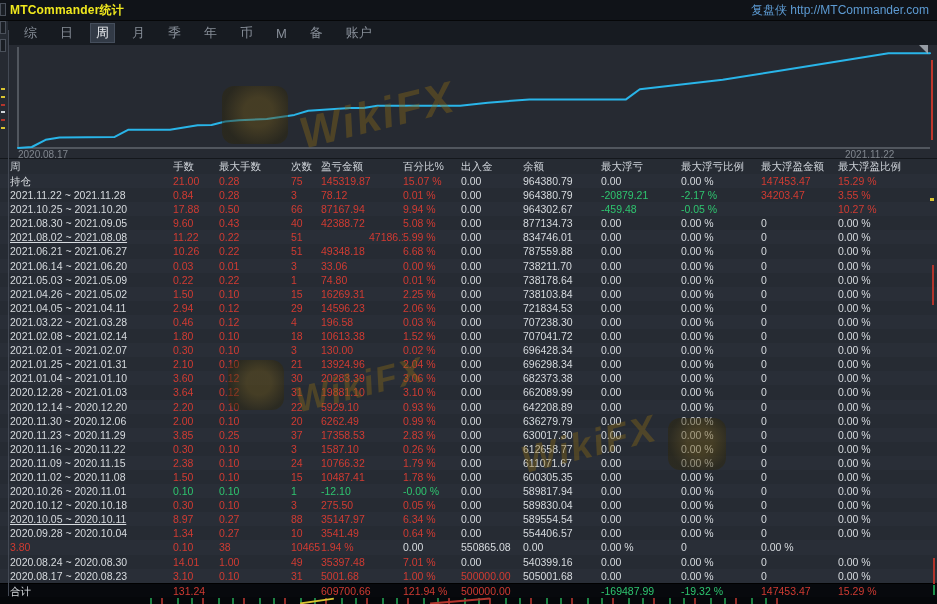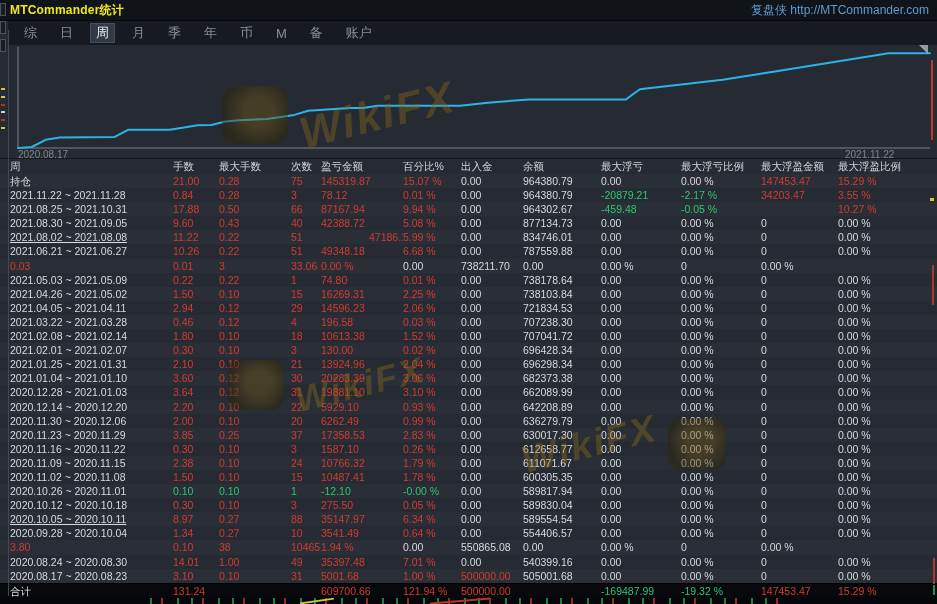--- a/index.html
+++ b/index.html
@@ -124,21 +124,21 @@
           <div class="td" style="color: rgb(209, 59, 50);">78.12</div>
           <div class="td" style="color: rgb(209, 59, 50);">0.01 %</div>
           <div class="td" style="color: rgb(214, 218, 222);">0.00</div>
           <div class="td" style="color: rgb(214, 218, 222);">964380.79</div>
           <div class="td" style="color: rgb(46, 197, 111);">-20879.21</div>
           <div class="td" style="color: rgb(46, 197, 111);">-2.17 %</div>
           <div class="td" style="color: rgb(209, 59, 50);">34203.47</div>
           <div class="td" style="color: rgb(209, 59, 50);">3.55 %</div>
         </div>
         <div class="tr">
-          <div class="td" style="color: rgb(214, 218, 222);">2021.08.25 ~ 2021.10.31</div>
+          <div class="td" style="color: rgb(214, 218, 222);">2021.10.25 ~ 2021.10.20</div>
           <div class="td" style="color: rgb(209, 59, 50);">17.88</div>
           <div class="td" style="color: rgb(209, 59, 50);">0.50</div>
           <div class="td" style="color: rgb(209, 59, 50);">66</div>
           <div class="td" style="color: rgb(209, 59, 50);">87167.94</div>
           <div class="td" style="color: rgb(209, 59, 50);">9.94 %</div>
           <div class="td" style="color: rgb(214, 218, 222);">0.00</div>
           <div class="td" style="color: rgb(214, 218, 222);">964302.67</div>
           <div class="td" style="color: rgb(46, 197, 111);">-459.48</div>
           <div class="td" style="color: rgb(46, 197, 111);">-0.05 %</div>
           <div class="td" style="color: rgb(209, 59, 50); margin-top: 16px;">90065.88</div>
@@ -180,20 +180,21 @@
           <div class="td" style="color: rgb(209, 59, 50);">49348.18</div>
           <div class="td" style="color: rgb(209, 59, 50);">6.68 %</div>
           <div class="td" style="color: rgb(214, 218, 222);">0.00</div>
           <div class="td" style="color: rgb(214, 218, 222);">787559.88</div>
           <div class="td" style="color: rgb(214, 218, 222);">0.00</div>
           <div class="td" style="color: rgb(214, 218, 222);">0.00 %</div>
           <div class="td" style="color: rgb(214, 218, 222);">0</div>
           <div class="td" style="color: rgb(214, 218, 222);">0.00 %</div>
         </div>
         <div class="tr">
+          <div class="td" style="color: rgb(214, 218, 222);">2021.06.14 ~ 2021.06.20</div>
           <div class="td" style="color: rgb(209, 59, 50);">0.03</div>
           <div class="td" style="color: rgb(209, 59, 50);">0.01</div>
           <div class="td" style="color: rgb(209, 59, 50);">3</div>
           <div class="td" style="color: rgb(209, 59, 50);">33.06</div>
           <div class="td" style="color: rgb(209, 59, 50);">0.00 %</div>
           <div class="td" style="color: rgb(214, 218, 222);">0.00</div>
           <div class="td" style="color: rgb(214, 218, 222);">738211.70</div>
           <div class="td" style="color: rgb(214, 218, 222);">0.00</div>
           <div class="td" style="color: rgb(214, 218, 222);">0.00 %</div>
           <div class="td" style="color: rgb(214, 218, 222);">0</div>

